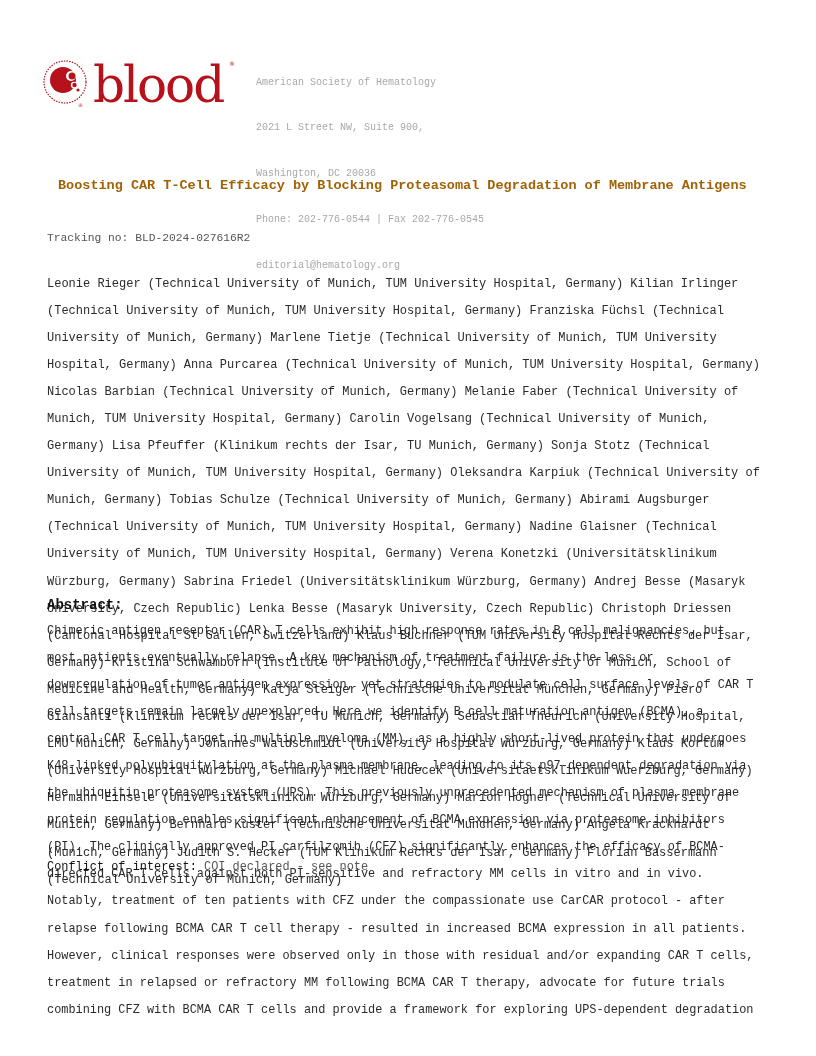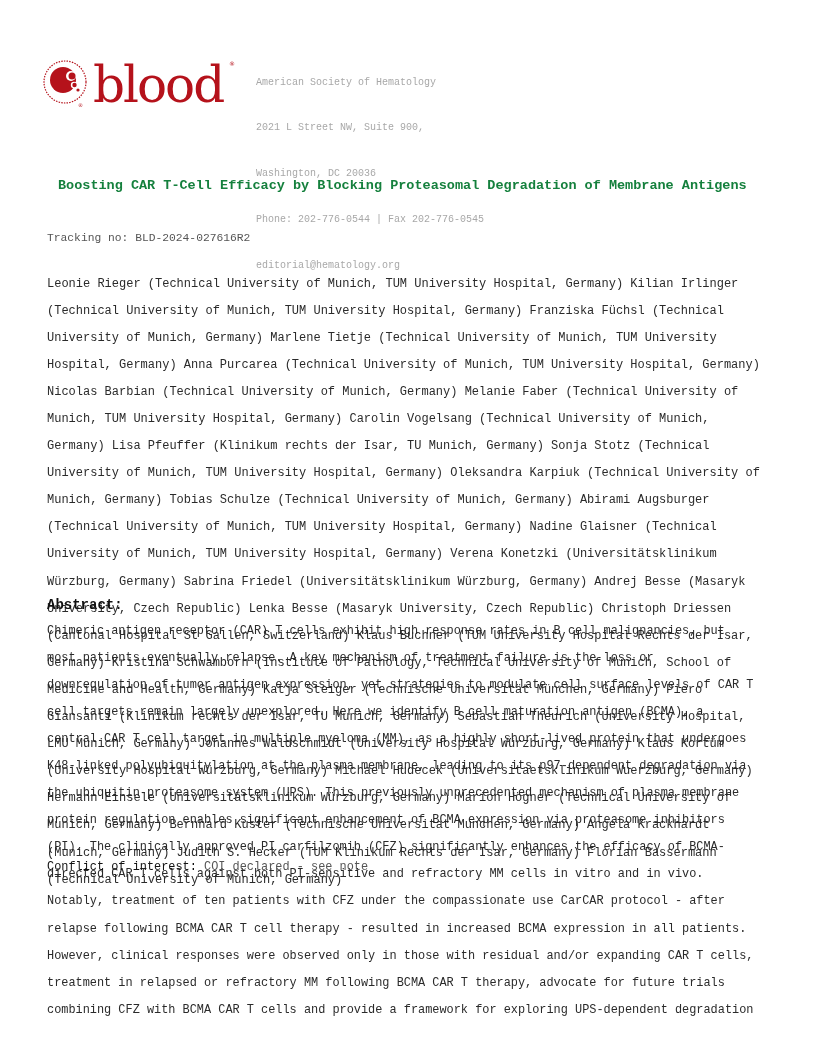--- a/index.html
+++ b/index.html
@@ -12,21 +12,21 @@
       position: absolute; left: 41px; top: 54px; width: 195px; height: 60px;
     }
     .logo svg { display: block; }
     .address {
       position: absolute; left: 256px; top: 44px;
       font-size: 10px; line-height: 15.3px; color: #a8a8a8;
       white-space: pre;
     }
     .title {
       position: absolute; left: 47px; top: 177px; width: 720px;
-      font-size: 13.5px; font-weight: bold; line-height: 17px; color: #15803d; padding-left: 11px;
+      font-size: 13.5px; font-weight: bold; line-height: 17px; color: #a16207; padding-left: 11px;
     }
     .tracking {
       position: absolute; left: 47px; top: 232px;
       font-size: 11.3px; color: #555;
     }
     .authors {
       position: absolute; left: 47px; top: 264px; width: 730px;
       font-size: 12px; line-height: 13.55px; color: #2a2a2a;
       white-space: pre-line;
     }

